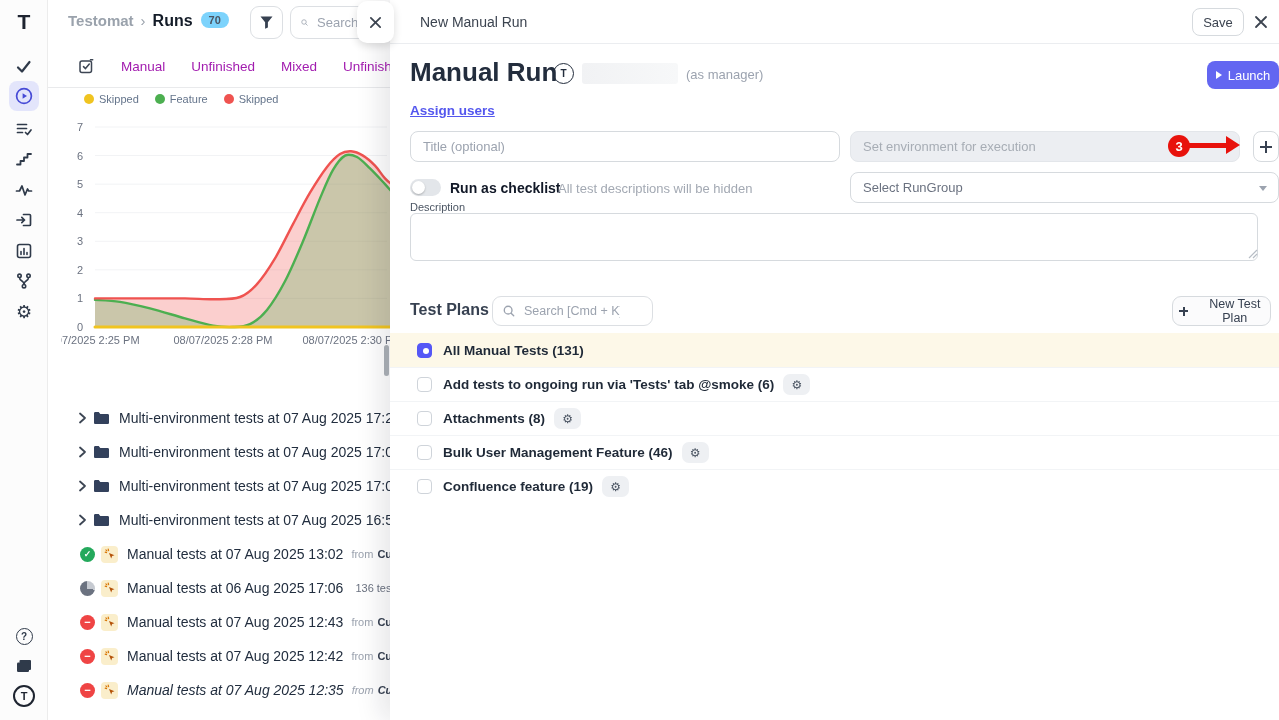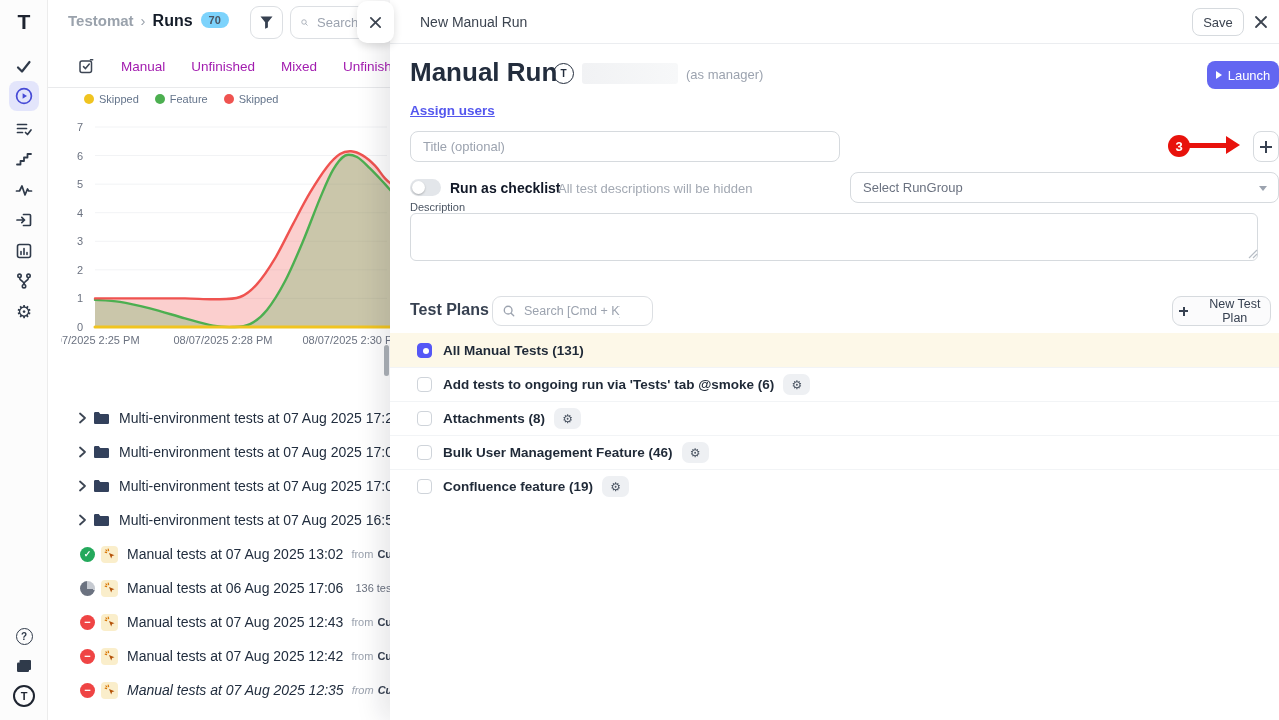--- a/index.html
+++ b/index.html
@@ -427,20 +427,21 @@
     <span class="t-badge">T</span>
     <span class="redacted"></span>
     <span class="manager-note">(as manager)</span>
     <button class="launch-btn btn">
       <span class="play-tri"></span>
       <span>Launch</span>
     </button>
     <a href="#" class="assign-link">Assign users</a>
 
     <input class="text-input title-input" type="text" placeholder="Title (optional)" style="">
+    <input class="text-input env-input" type="text" placeholder="Set environment for execution" style="">
     <span class="ann-badge">3</span>
     <span class="ann-shaft"></span>
     <span class="ann-head"></span>
     <button class="plus-btn btn">
       <span class="plus-glyph"></span>
     </button>
 
     <span class="toggle">
         <span class="knob"></span>
       </span>

